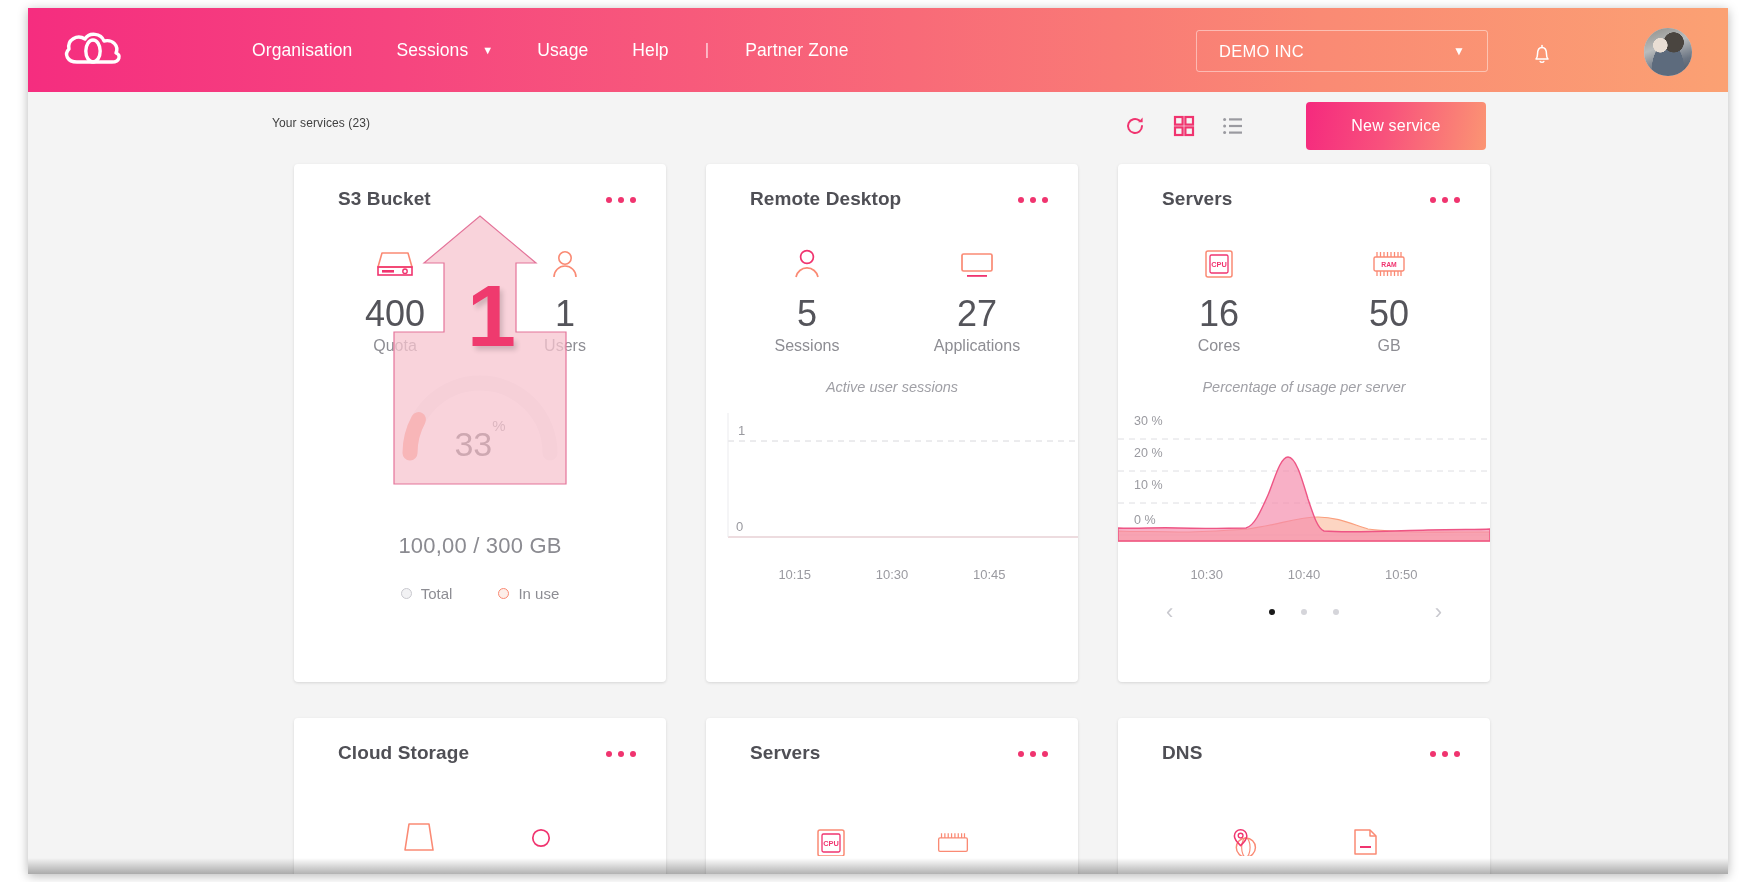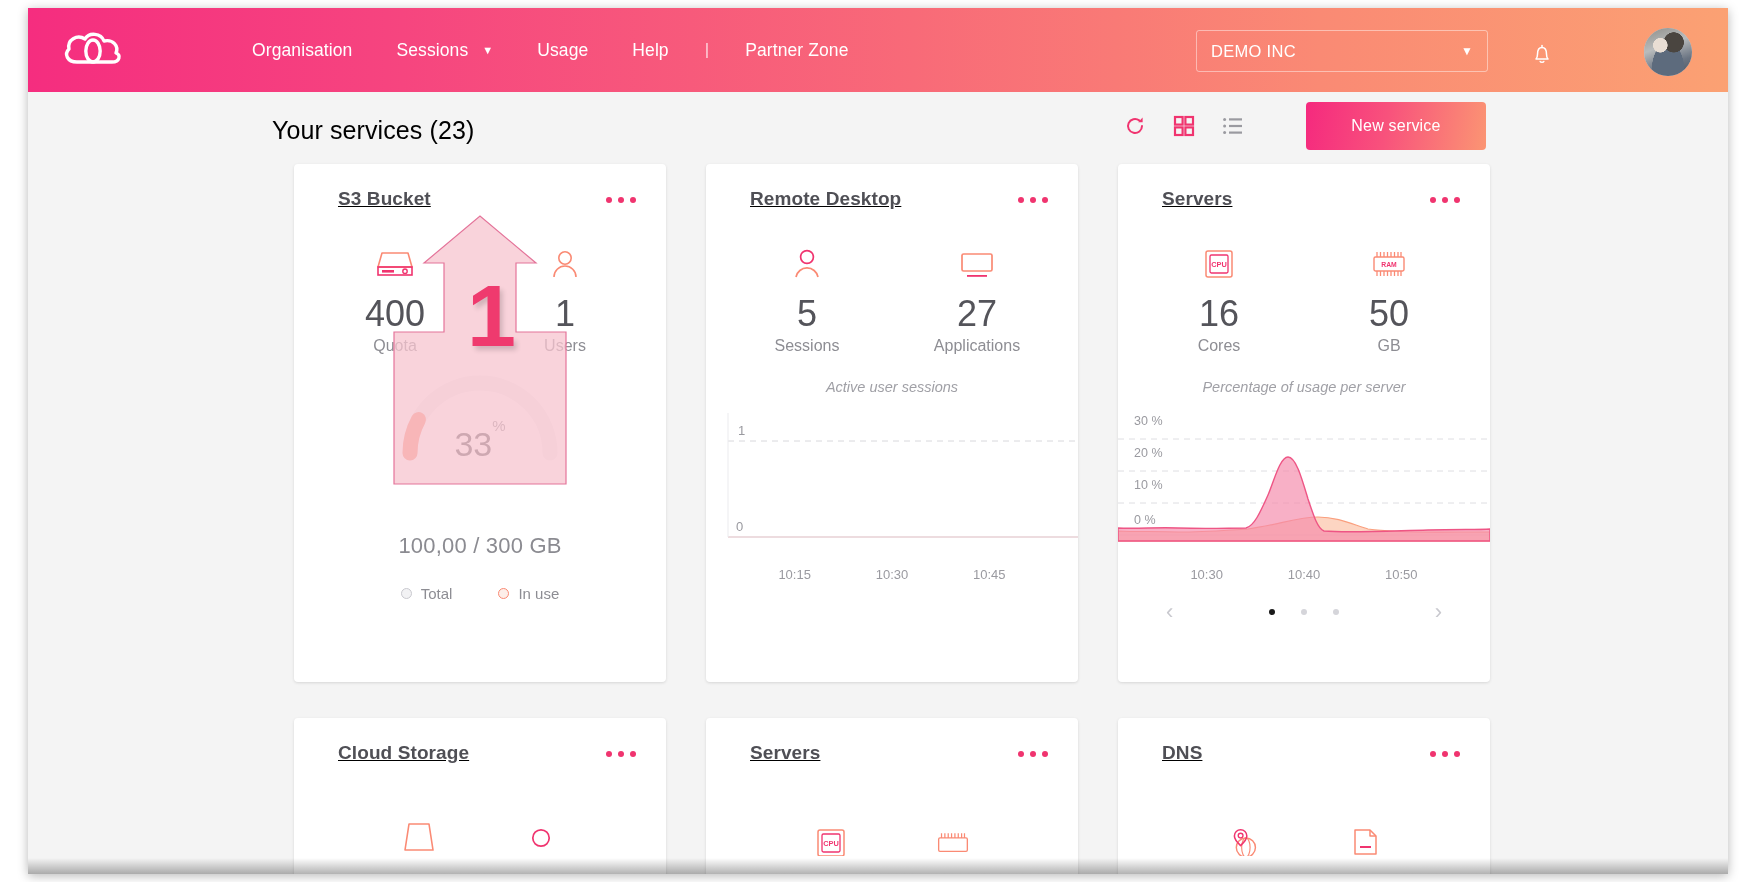--- a/index.html
+++ b/index.html
@@ -63,21 +63,21 @@
     font-size: 17px;
     padding: 0 14px;
   }
   .org-select {
     position: absolute;
     left: 1168px; top: 22px;
     width: 292px; height: 42px;
     border: 1px solid rgba(255,255,255,0.45);
     border-radius: 3px;
     display: flex; align-items: center;
-    padding: 0 14px;
+    padding: 0 22px;
   }
   .org-select .org-label {
     color: #ffffff;
     font-size: 16.5px;
     flex: 1;
     letter-spacing: 0.3px;
   }
   .org-select .org-caret { color: #ffffff; font-size: 12px; }
   .bell {
     position: absolute;
@@ -110,22 +110,22 @@
   }
 
   
   .toolbar {
     position: relative;
     height: 72px;
   }
   .services-title {
     position: absolute;
     left: 244px; top: 24px;
-    font-size: 25px;
-    color: #000000;
+    font-size: 12px;
+    color: #404040;
     letter-spacing: 0.1px;
   }
   .tool-icons {
     position: absolute;
     left: 1095px; top: 22px;
     display: flex; align-items: center;
     gap: 25px;
   }
   .tool-ico { width: 24px; height: 24px; display: block; }
   .new-service-btn {
@@ -161,21 +161,20 @@
     box-shadow: 0 1px 3px rgba(0,0,0,0.12);
     position: relative;
   }
   .card.tall { height: 518px; }
   .card.short { height: 210px; overflow: hidden; }
   .card-head {
     display: flex;
     align-items: flex-start;
     justify-content: space-between;
     padding: 24px 30px 0 44px;
-    text-decoration: underline;
   }
   .card-title {
     font-size: 19px;
     color: #4f4f55;
     font-weight: bold;
     letter-spacing: 0.1px;
   }
   .dots {
     display: flex; gap: 6px;
     padding-top: 9px;

